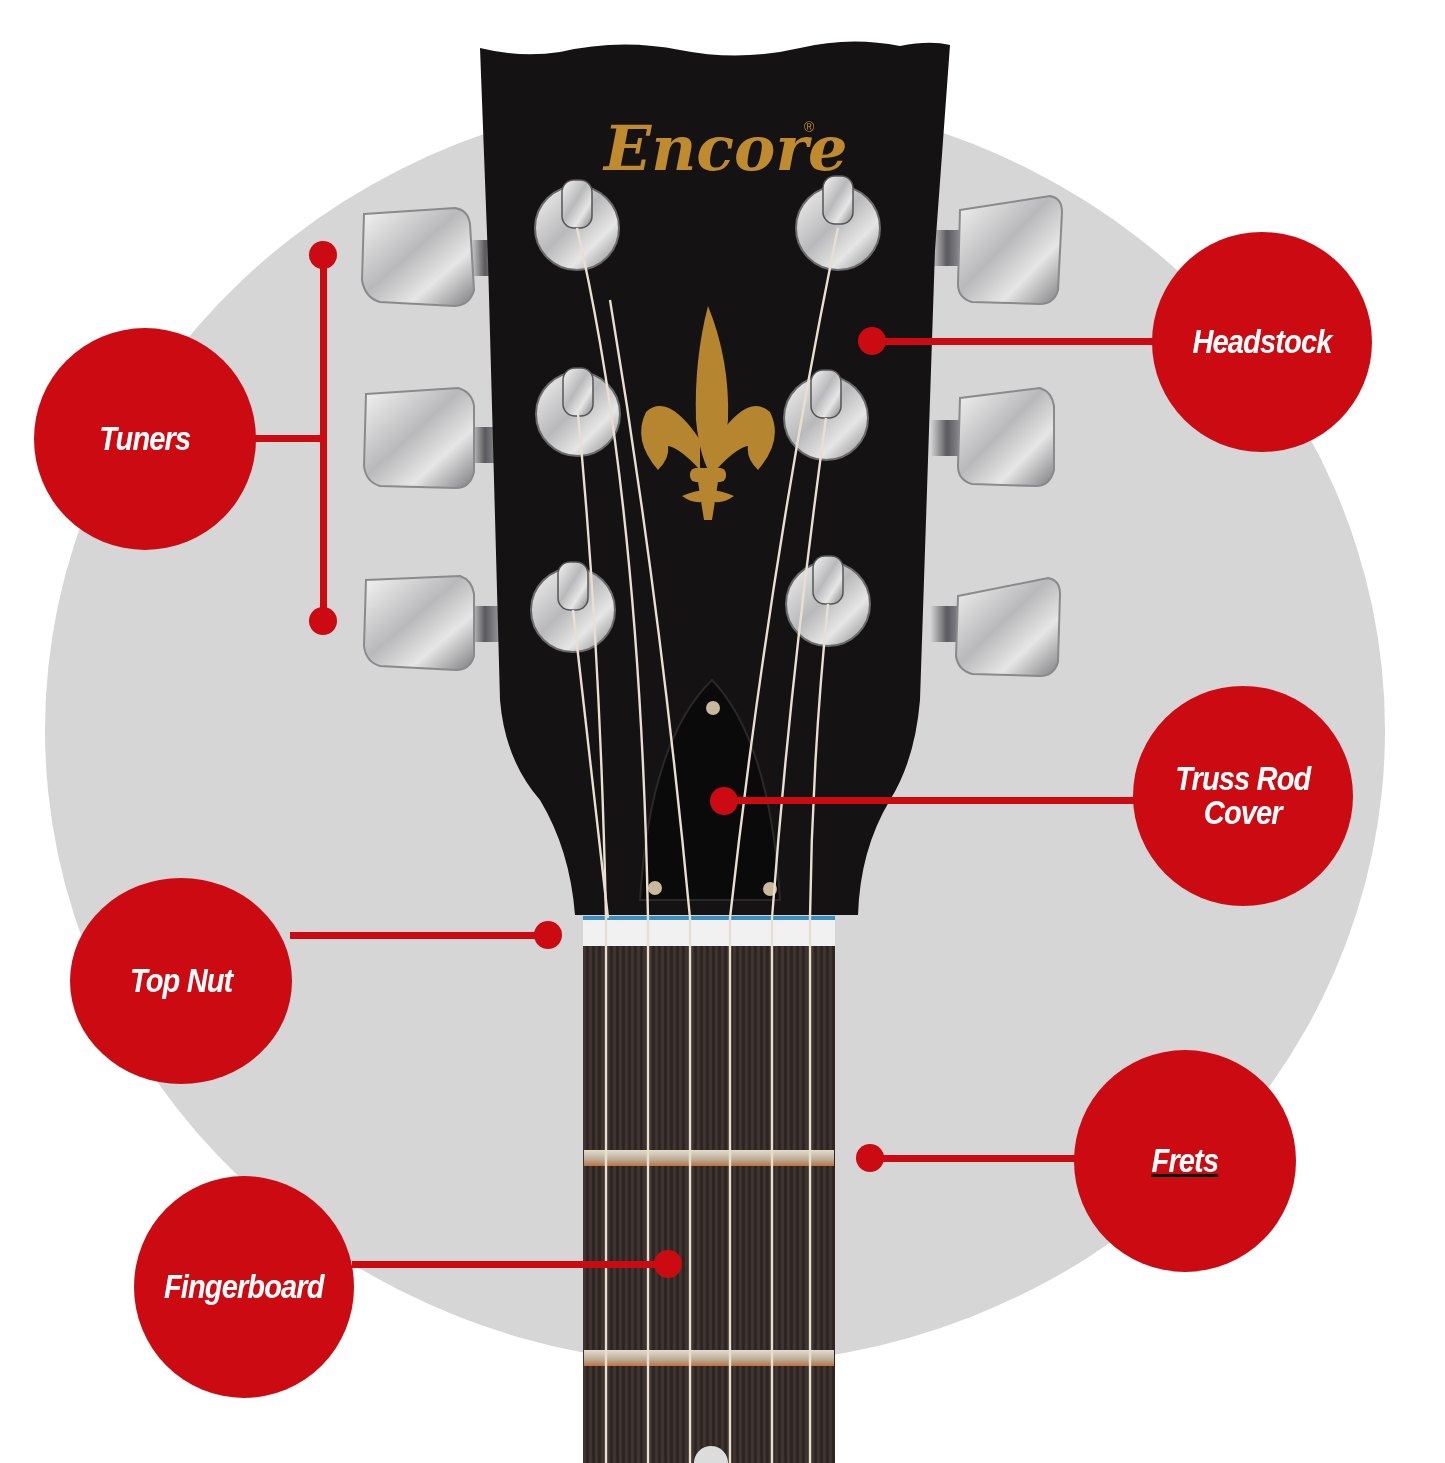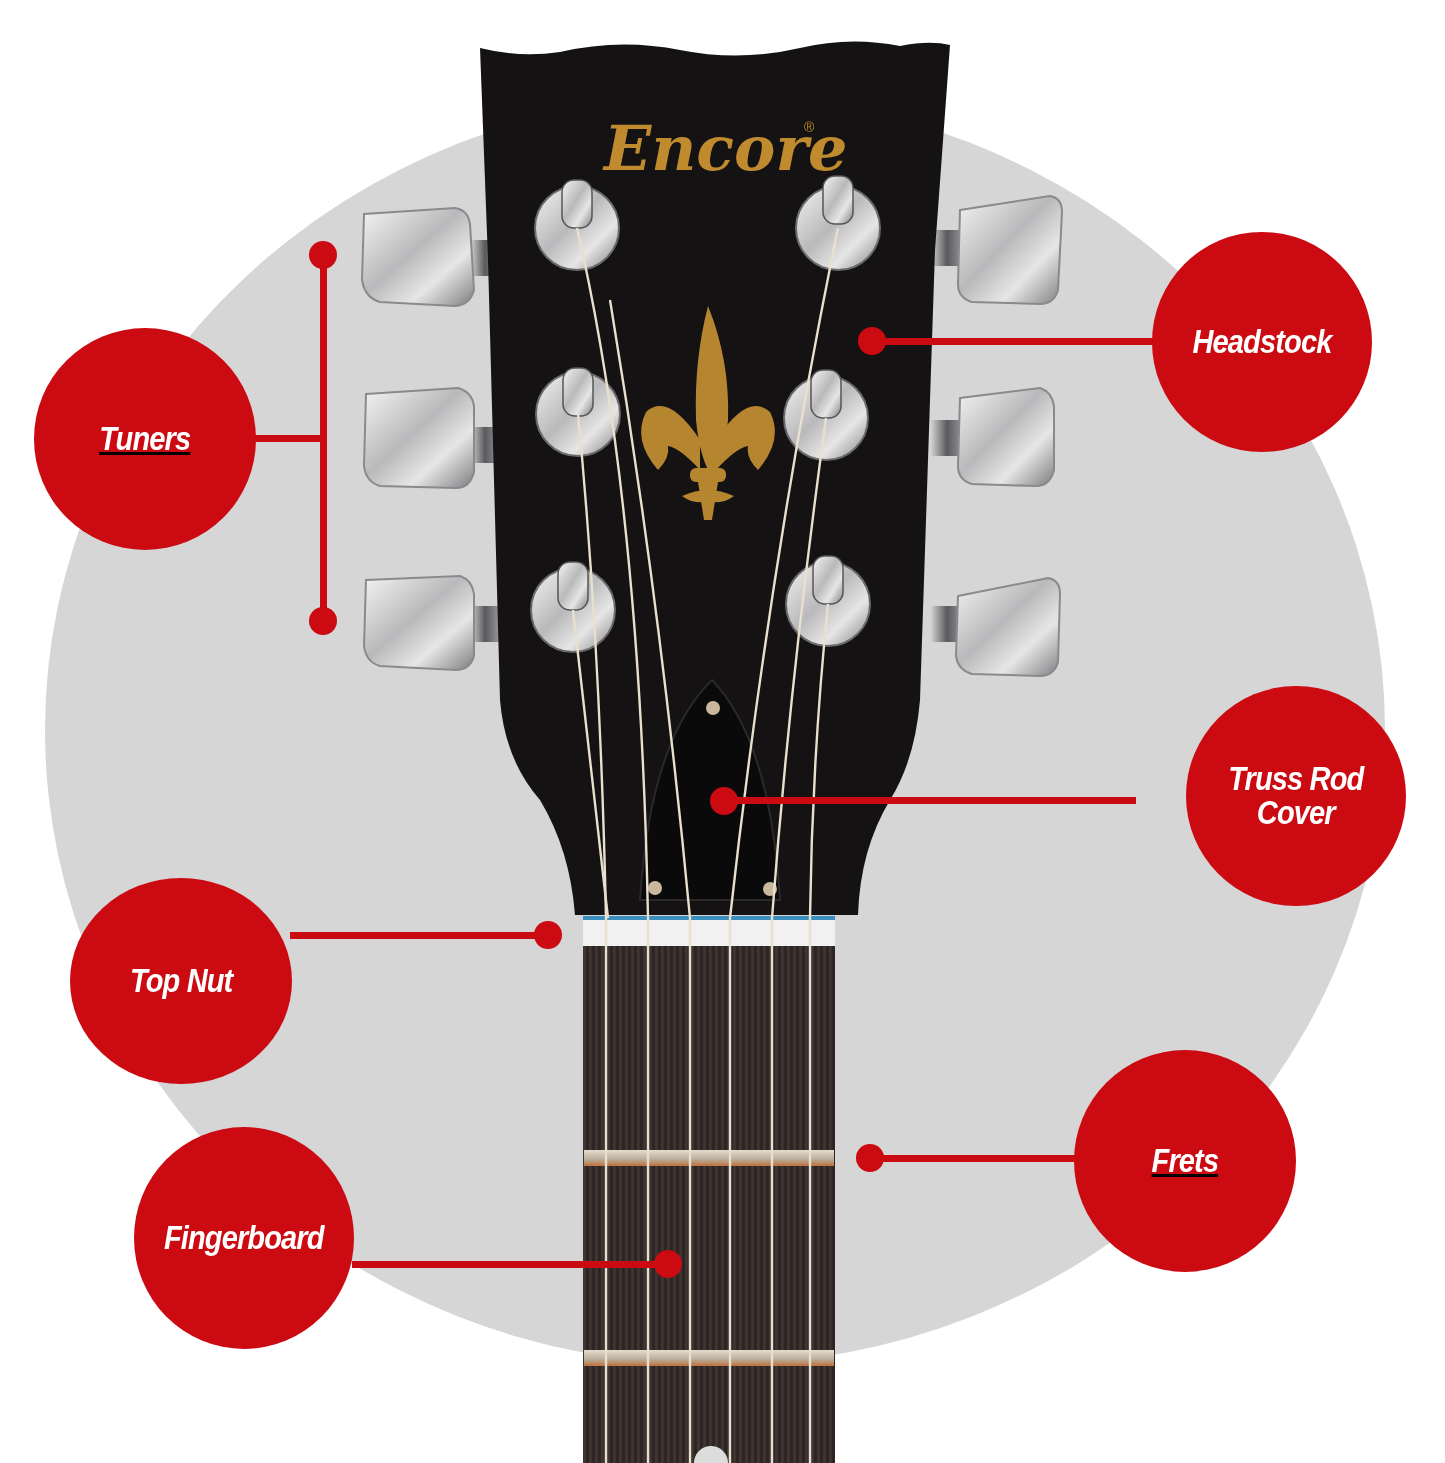--- a/index.html
+++ b/index.html
@@ -112,50 +112,50 @@
     <path d="M577 228 Q640 500 648 918 L648 1463"></path>
     <path d="M578 414 Q600 640 606 918 L606 1463"></path>
     <path d="M573 610 Q590 760 608 918"></path>
     <path d="M610 300 Q660 600 690 918 L690 1463"></path>
     <path d="M838 228 Q770 560 730 918 L730 1463"></path>
     <path d="M826 418 Q790 680 772 918 L772 1463"></path>
     <path d="M828 604 Q812 760 810 918 L810 1463"></path>
   </g>
 </svg>
 
-<div class="label-circle" style="left:34px;top:328px;width:222px;height:222px;text-decoration:underline;">
+<div class="label-circle" style="left:34px;top:328px;width:222px;height:222px;">
   <span class="label-text">Tuners</span>
 </div>
 <div class="line" style="left:254px;top:435px;width:70px;height:7px;"></div>
 <div class="line" style="left:320px;top:255px;width:7px;height:368px;"></div>
 <div class="dot" style="left:323px;top:255px;"></div>
 <div class="dot" style="left:323px;top:621px;"></div>
 
 <div class="label-circle" style="left:1152px;top:232px;width:220px;height:220px;">
   <span class="label-text">Headstock</span>
 </div>
 <div class="line" style="left:872px;top:338px;width:282px;height:7px;"></div>
 <div class="dot" style="left:872px;top:341px;"></div>
 
-<div class="label-circle" style="left:1186px;top:686px;width:220px;height:220px;text-align:center;">
+<div class="label-circle" style="left:1133px;top:686px;width:220px;height:220px;text-align:center;">
   <span class="label-text">Truss Rod
 Cover</span>
 </div>
 <div class="line" style="left:724px;top:797px;width:412px;height:7px;"></div>
 <div class="dot" style="left:724px;top:801px;"></div>
 
 <div class="label-circle" style="left:70px;top:878px;width:222px;height:206px;">
   <span class="label-text">Top Nut</span>
 </div>
 <div class="line" style="left:290px;top:932px;width:258px;height:7px;"></div>
 <div class="dot" style="left:548px;top:935px;"></div>
 
 <div class="label-circle" style="left:1074px;top:1050px;width:222px;height:222px;text-decoration:underline;">
   <span class="label-text">Frets</span>
 </div>
 <div class="line" style="left:870px;top:1155px;width:206px;height:7px;"></div>
 <div class="dot" style="left:870px;top:1158px;"></div>
 
-<div class="label-circle" style="left:134px;top:1127px;width:220px;height:222px;">
+<div class="label-circle" style="left:134px;top:1176px;width:220px;height:222px;">
   <span class="label-text">Fingerboard</span>
 </div>
 <div class="line" style="left:352px;top:1261px;width:318px;height:7px;"></div>
 <div class="dot" style="left:668px;top:1264px;"></div>
 
 </body></html>

